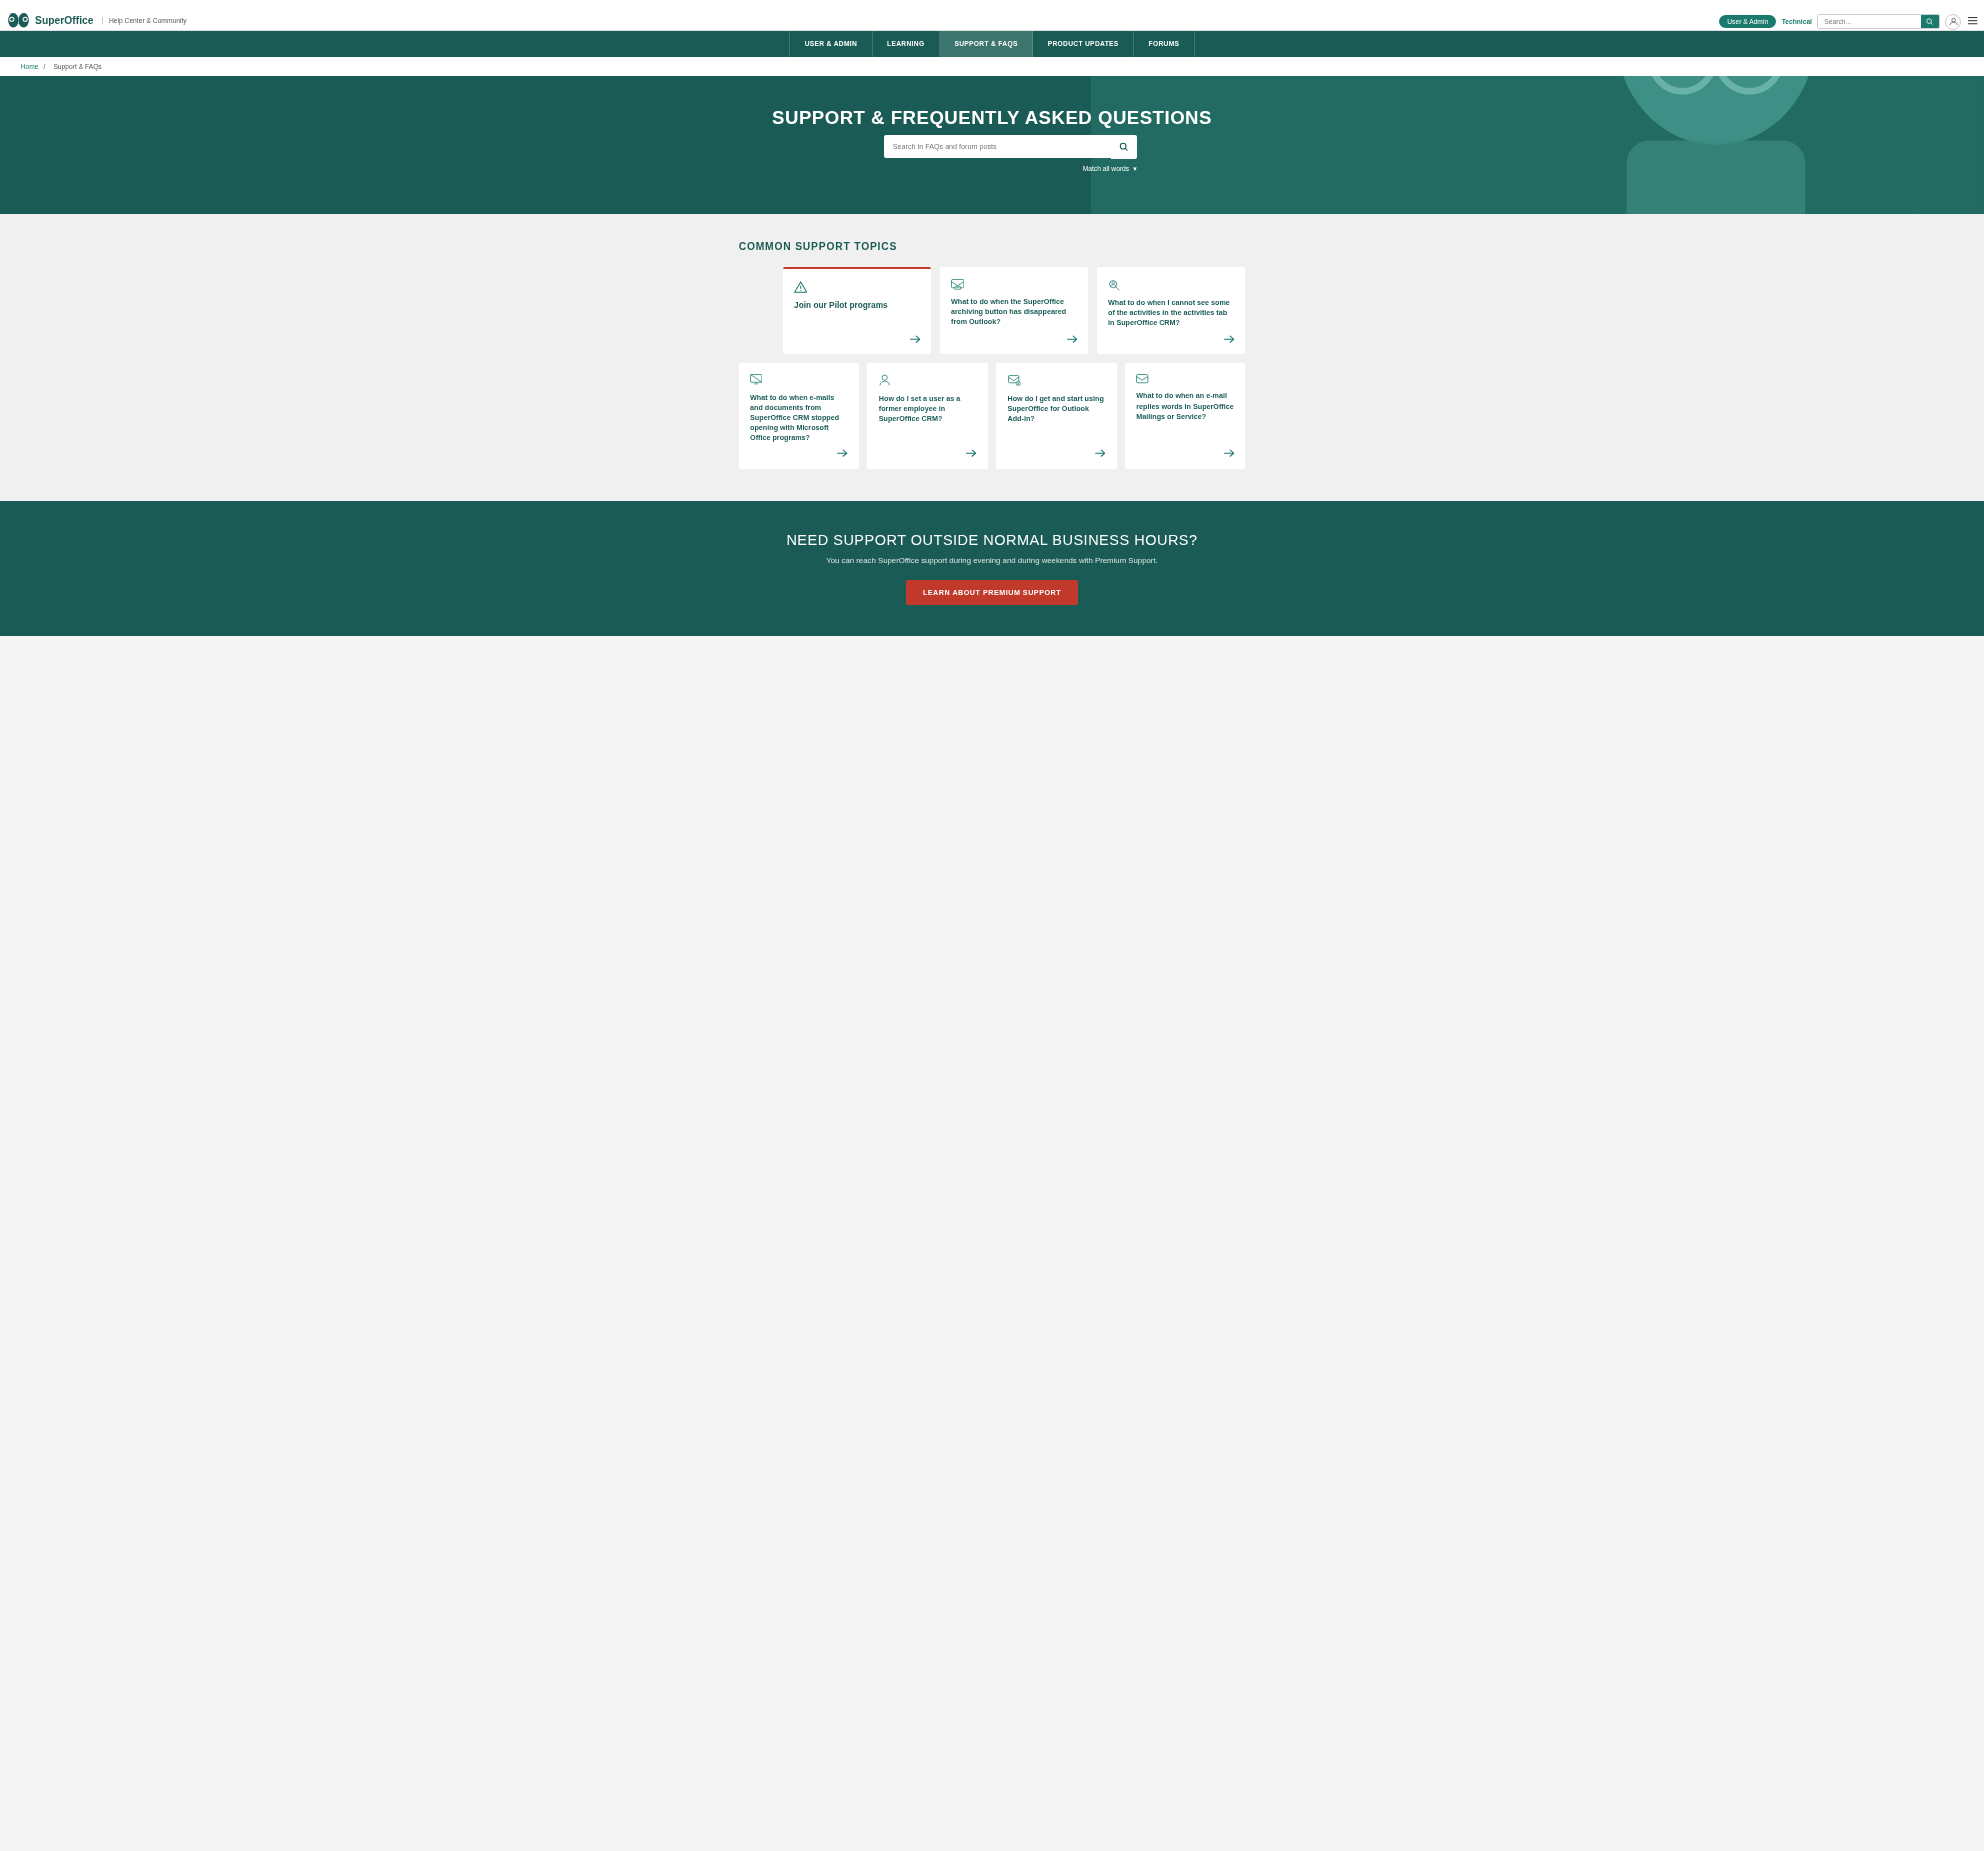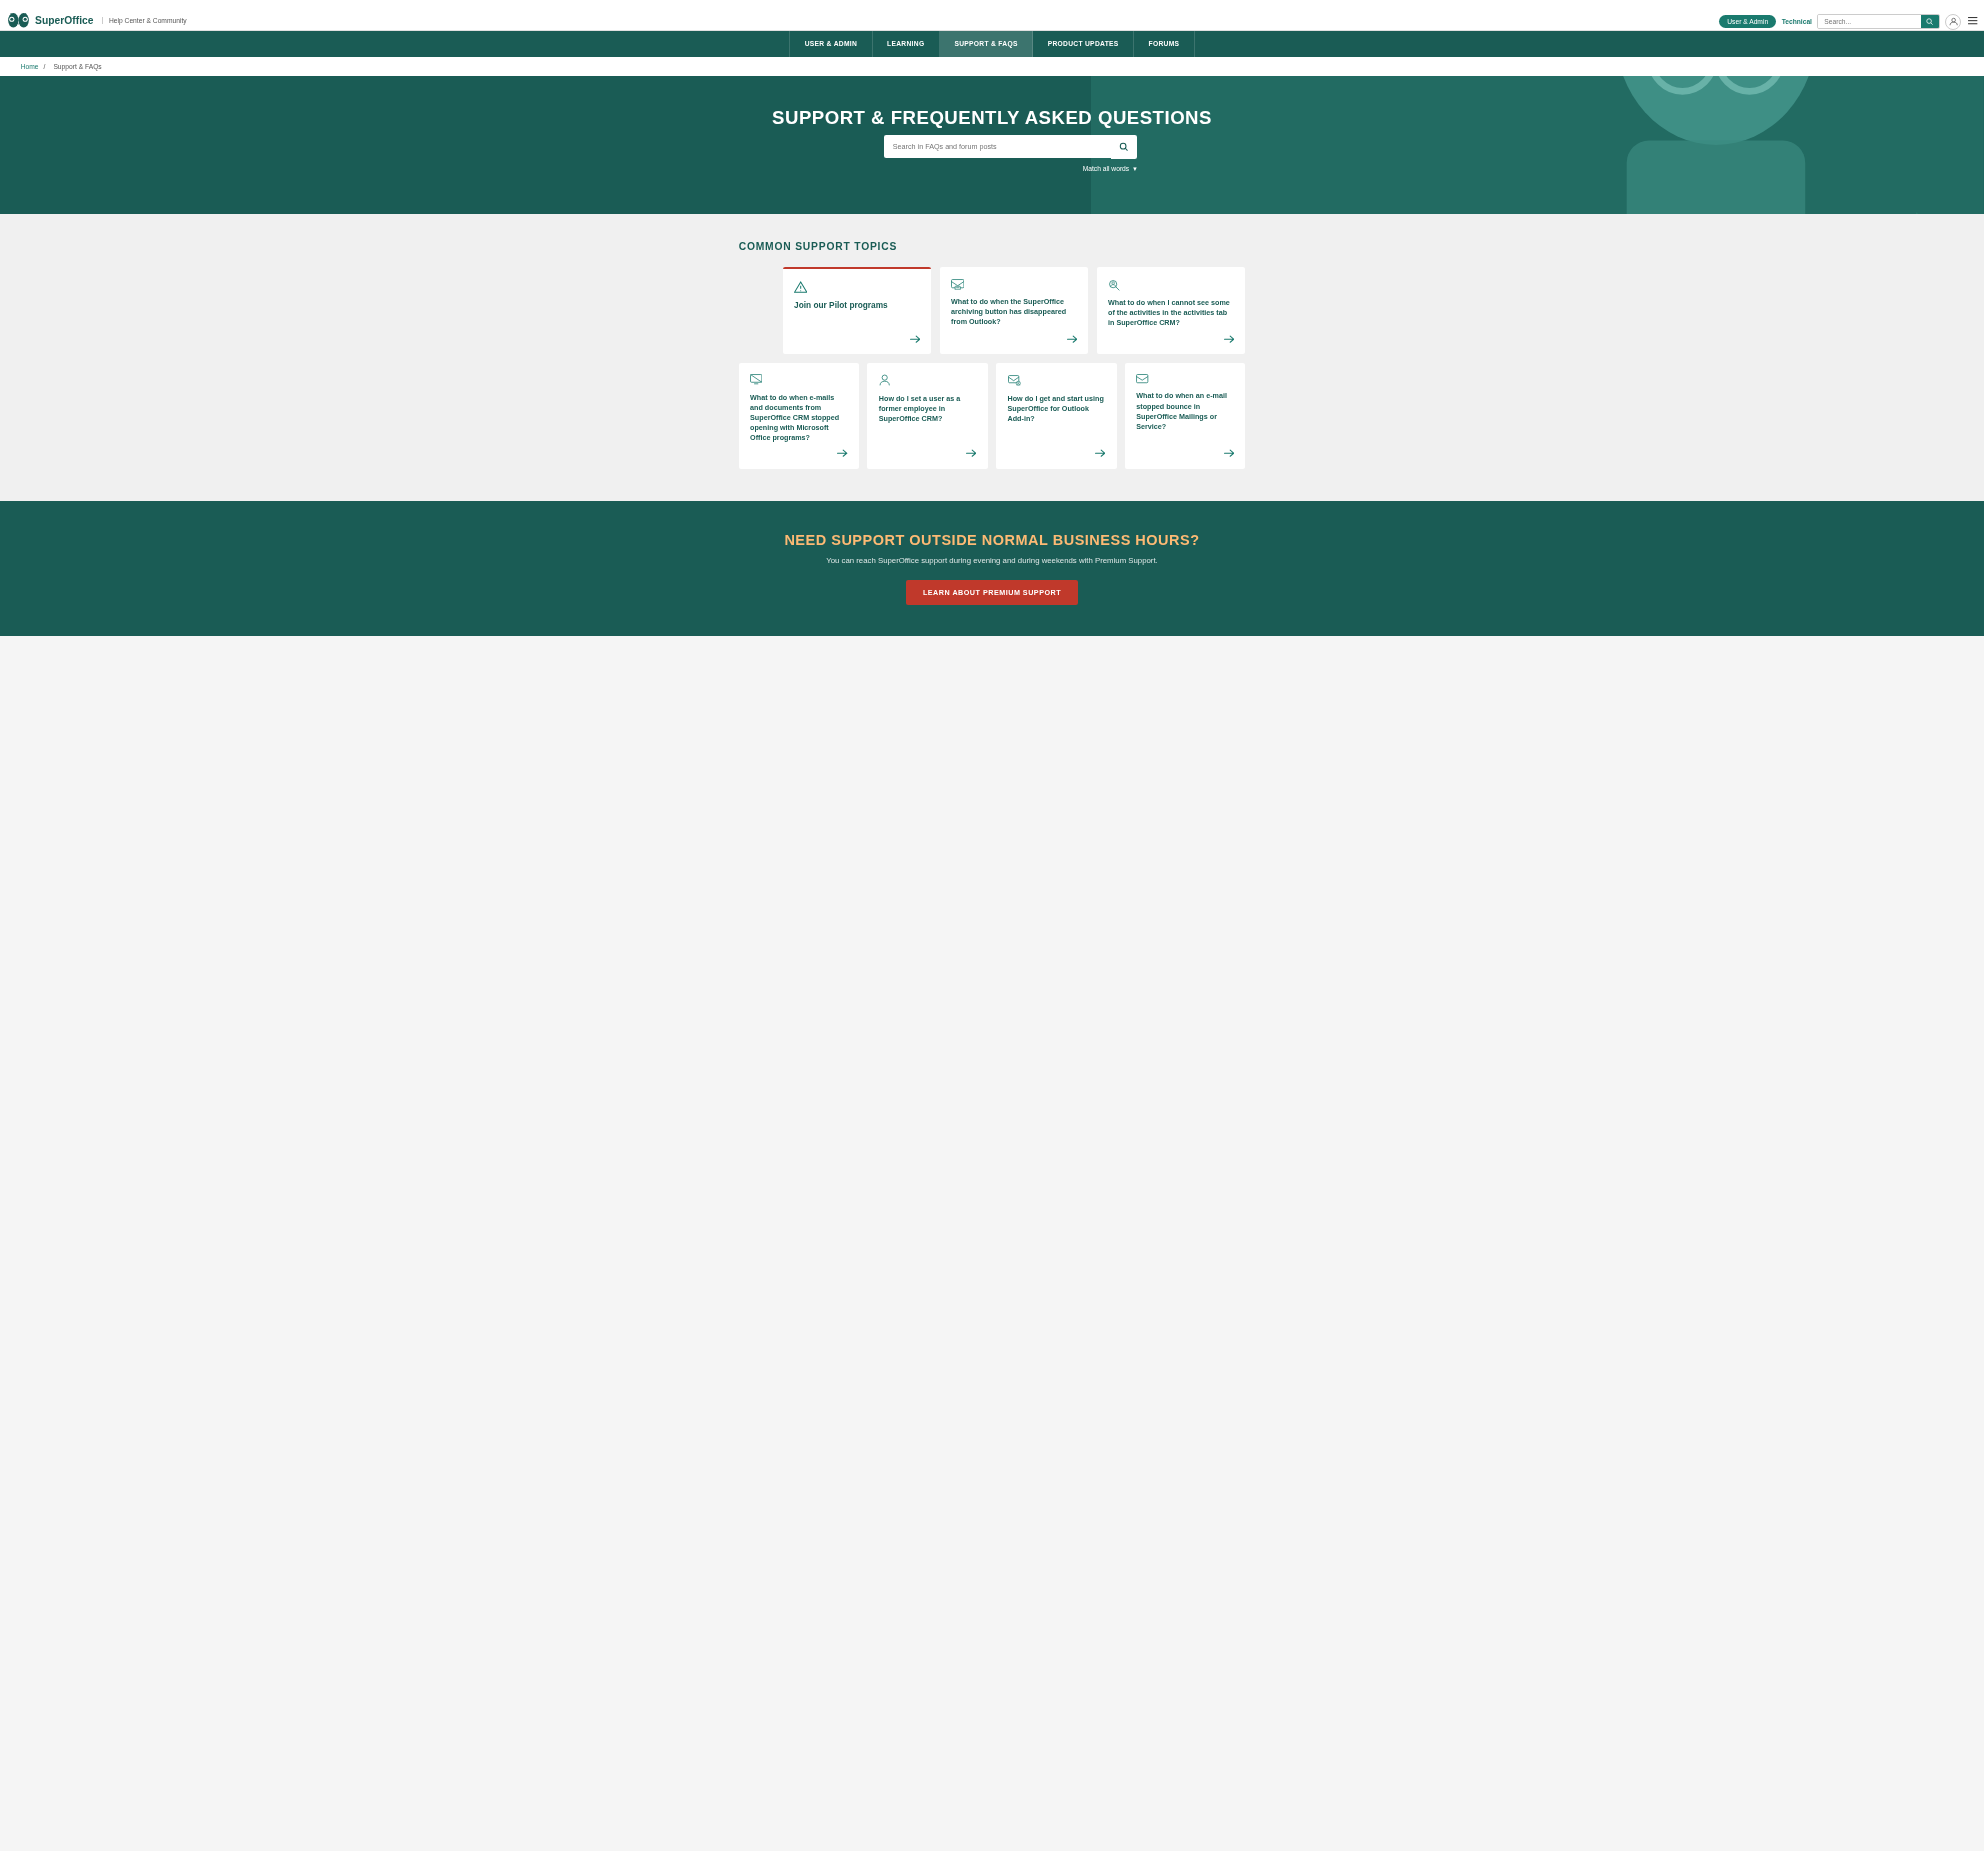--- a/index.html
+++ b/index.html
@@ -279,23 +279,23 @@
       margin-top: 6.2px;
     }
 
     
     .cta-section {
       background: #1a5c55;
       text-align: center;
       padding: 31px 20.7px;
     }
     .cta-section h2 {
-      color: #fdba74;
+      color: #ffffff;
       font-size: 14.5px;
-      font-weight: 700;
+      font-weight: 400;
       letter-spacing: 0.5px;
       text-transform: uppercase;
       margin-bottom: 8.3px;
     }
     .cta-section p {
       color: rgba(255,255,255,0.85);
       font-size: 7.8px;
       margin-bottom: 14.5px;
     }
     .cta-btn {
@@ -533,21 +533,21 @@
       </div>
 
       <div class="card">
         <div>
           <div class="card-icon">
             <svg width="12.4" height="10.3" viewBox="0 0 24 20" fill="none">
               <rect x="1" y="1" width="22" height="16" rx="2" stroke="#1a7a6e" stroke-width="1.5" fill="none"></rect>
               <path d="M1 5l11 7 11-7" stroke="#1a7a6e" stroke-width="1.5"></path>
             </svg>
           </div>
-          <div class="card-title">What to do when an e-mail stopped bounce in SuperOffice Mailings or Service?</div>
+          <div class="card-title">What to do when an e-mail replies words in SuperOffice Mailings or Service?</div>
         </div>
         <div class="card-arrow">
           <svg width="10.3" height="8.3" viewBox="0 0 20 16" fill="none">
             <path d="M1 8h18M12 2l7 6-7 6" stroke="#1a7a6e" stroke-width="2" stroke-linecap="round"></path>
           </svg>
         </div>
       </div>
     </div>
   </div>
 </div>

